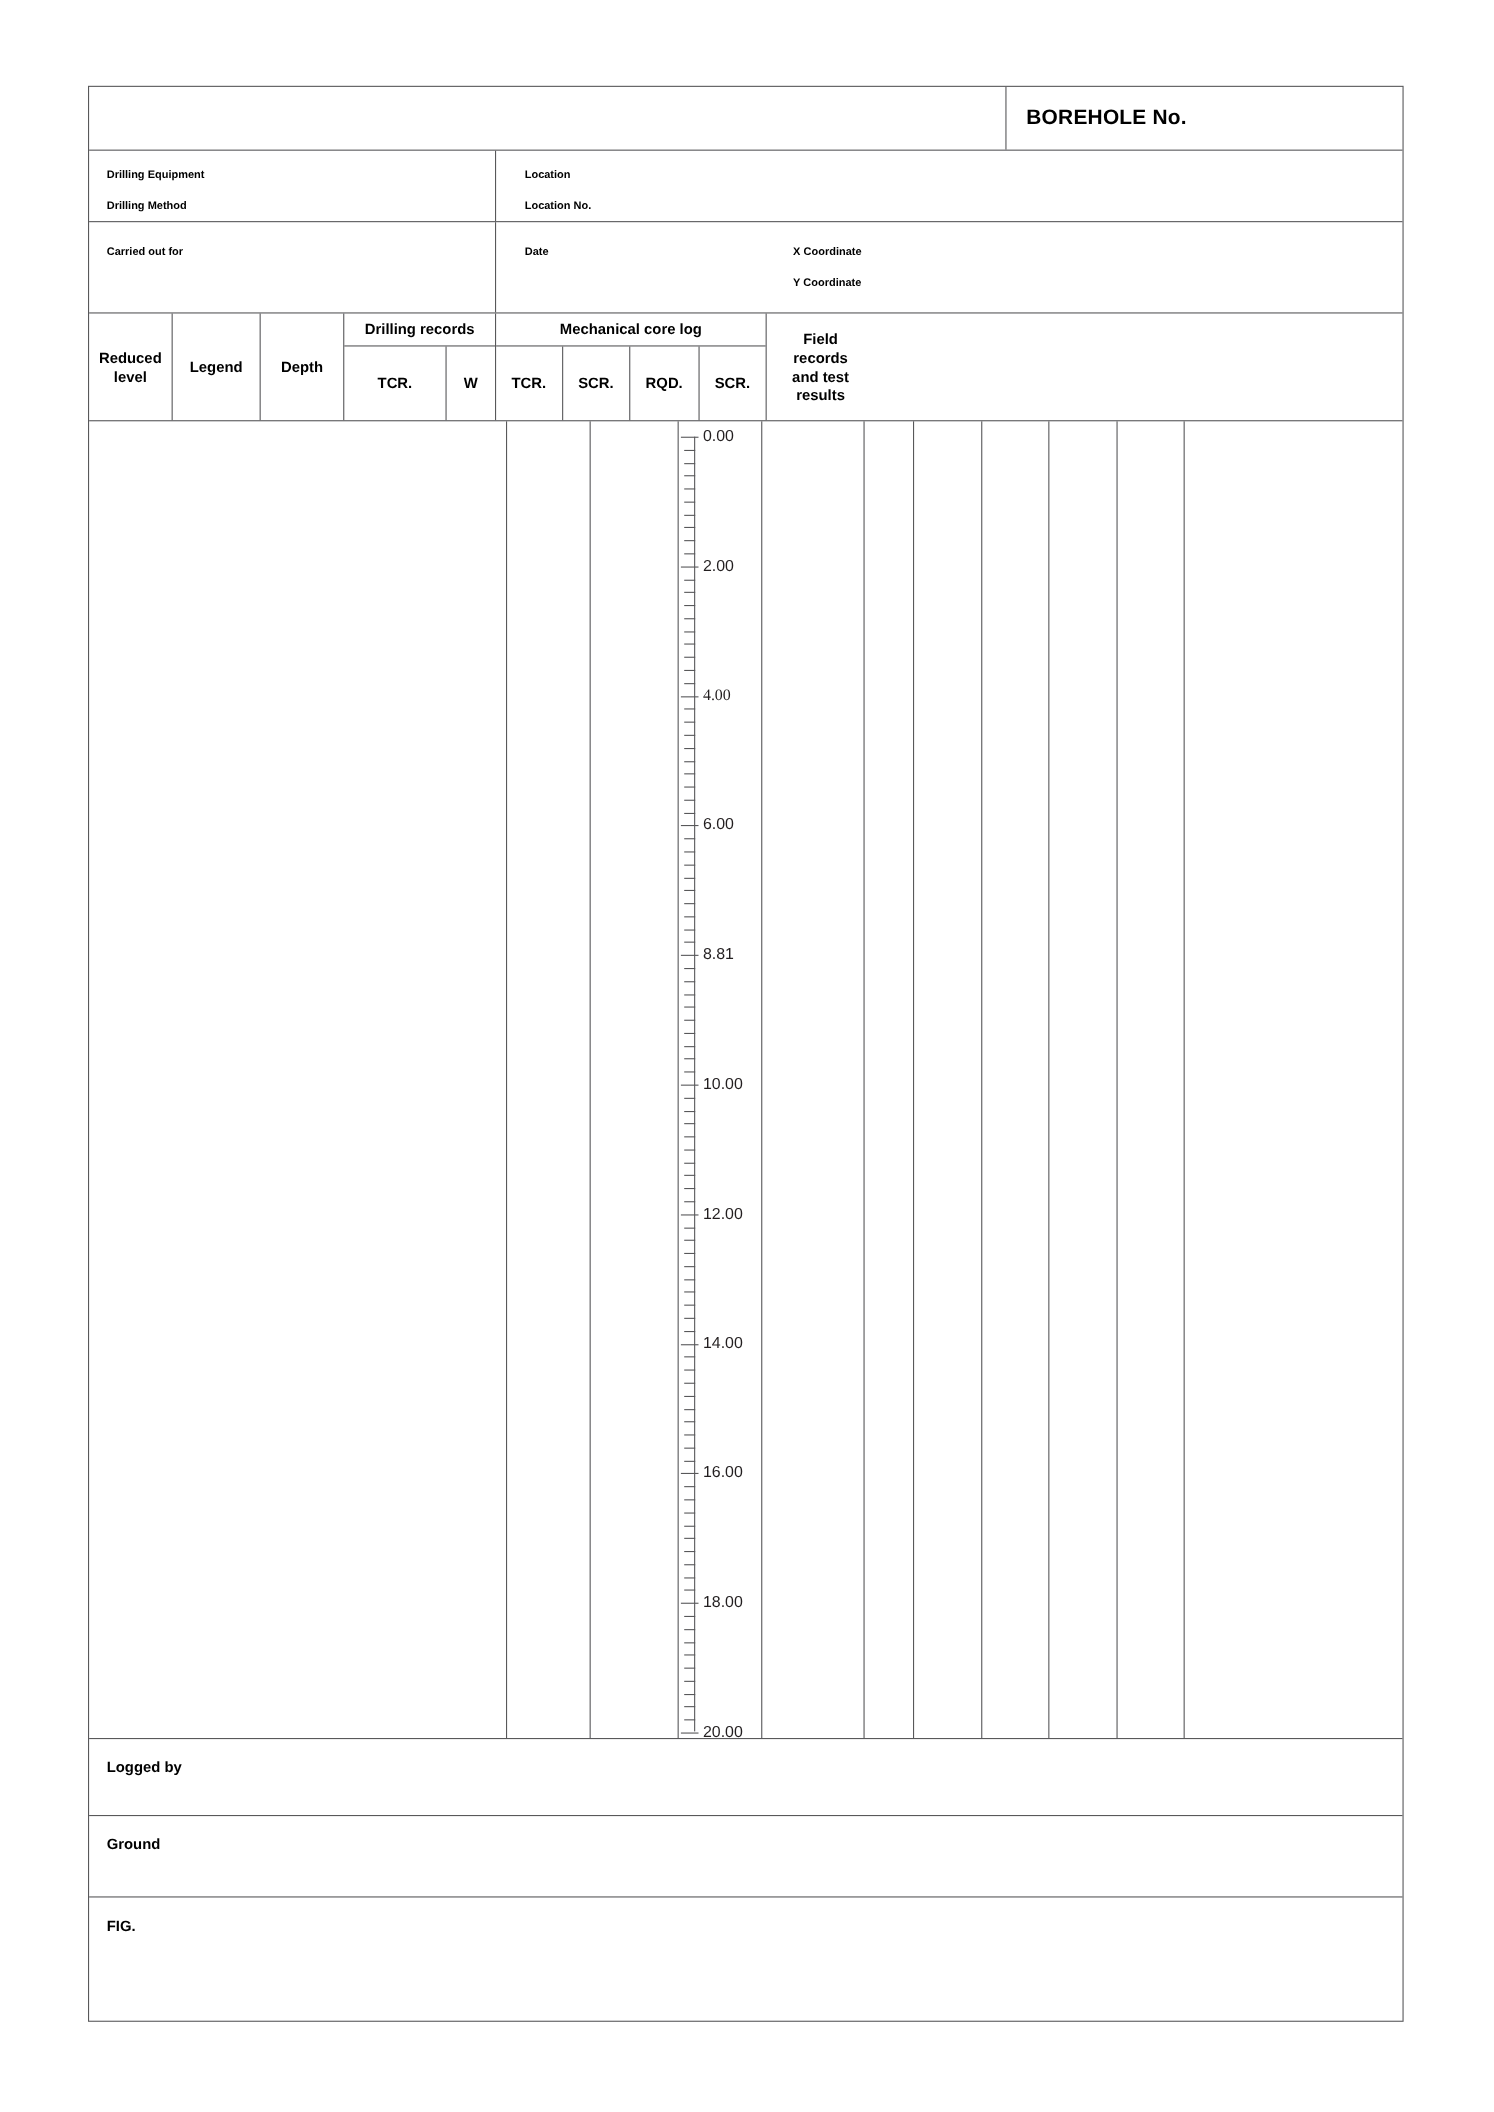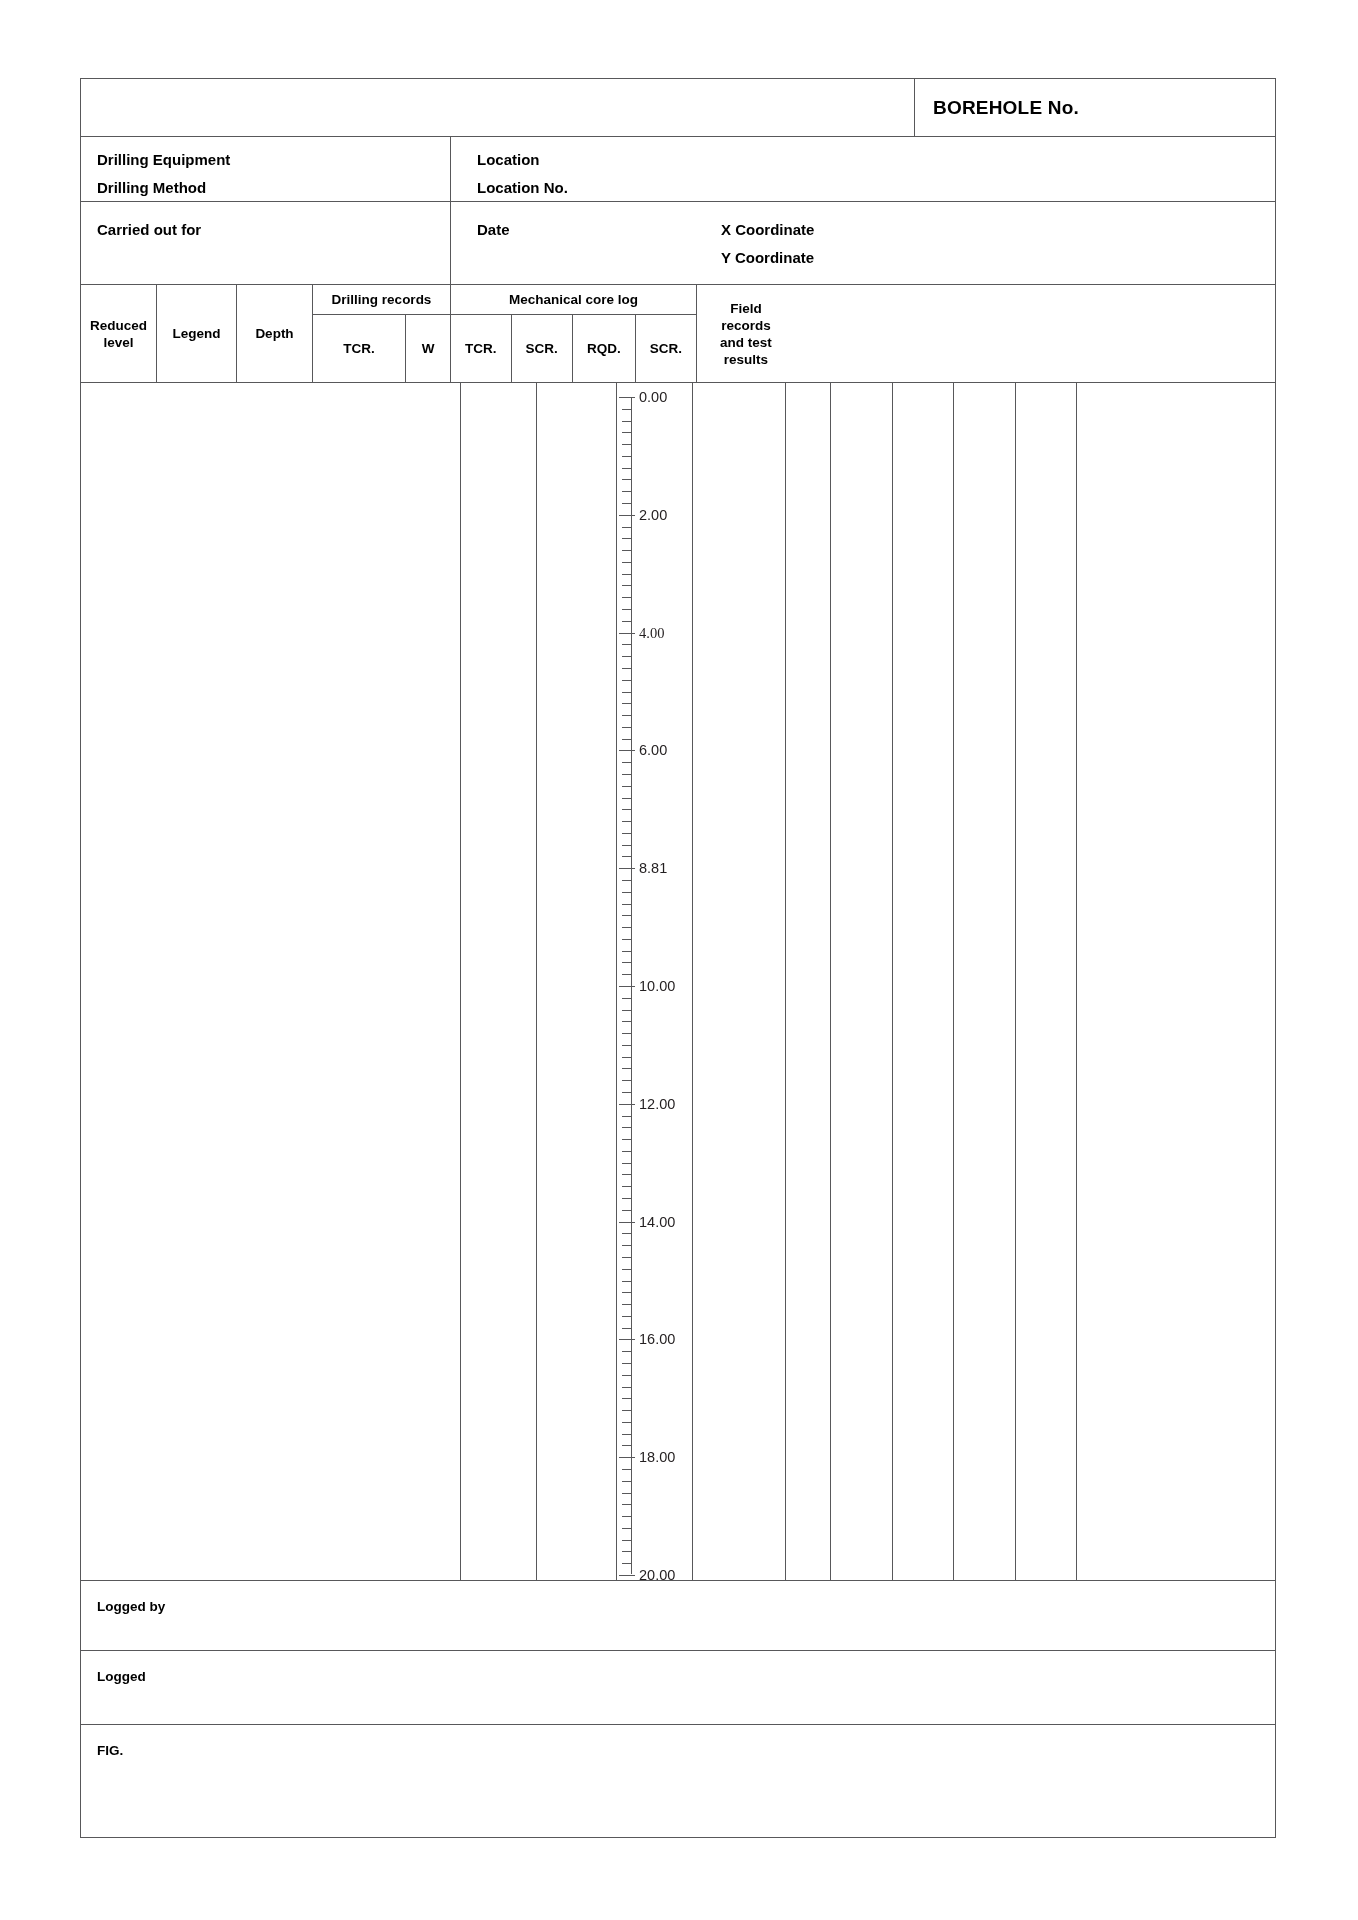--- a/index.html
+++ b/index.html
@@ -54,21 +54,21 @@
   .r-equip { height: 65px; border-bottom: 1px solid #58585a; }
   .equip-left { flex: 0 0 370px; border-right: 1px solid #58585a; padding: 9px 0 0 16px; }
   .equip-right { flex: 1 1 auto; padding: 9px 0 0 26px; }
 
   
   .r-carried { height: 83px; border-bottom: 1px solid #58585a; }
   .carried-left { flex: 0 0 370px; border-right: 1px solid #58585a; padding: 14px 0 0 16px; }
   .carried-right { flex: 1 1 auto; padding: 14px 0 0 26px; position: relative; }
 
   .lbl {
-    font-size: 15px;
+    font-size: 10px;
     font-weight: bold;
     line-height: 28px;
     white-space: nowrap;
   }
   .coord-col {
     position: absolute;
     left: 270px;
     top: 14px;
   }
 
@@ -420,21 +420,21 @@
 
       <div class="cell b-cell w-field last"></div>
     </div>
 
     <div class="r-foot">
       <div class="foot-right">
         <div class="foot-box b1">
           <span>Logged by</span>
         </div>
         <div class="foot-box b2">
-          <span>Logged</span>
+          <span>Ground</span>
         </div>
         <div class="foot-box b3">
           <span>FIG.</span>
         </div>
       </div>
     </div>
 
   </div>
 </div>
 

